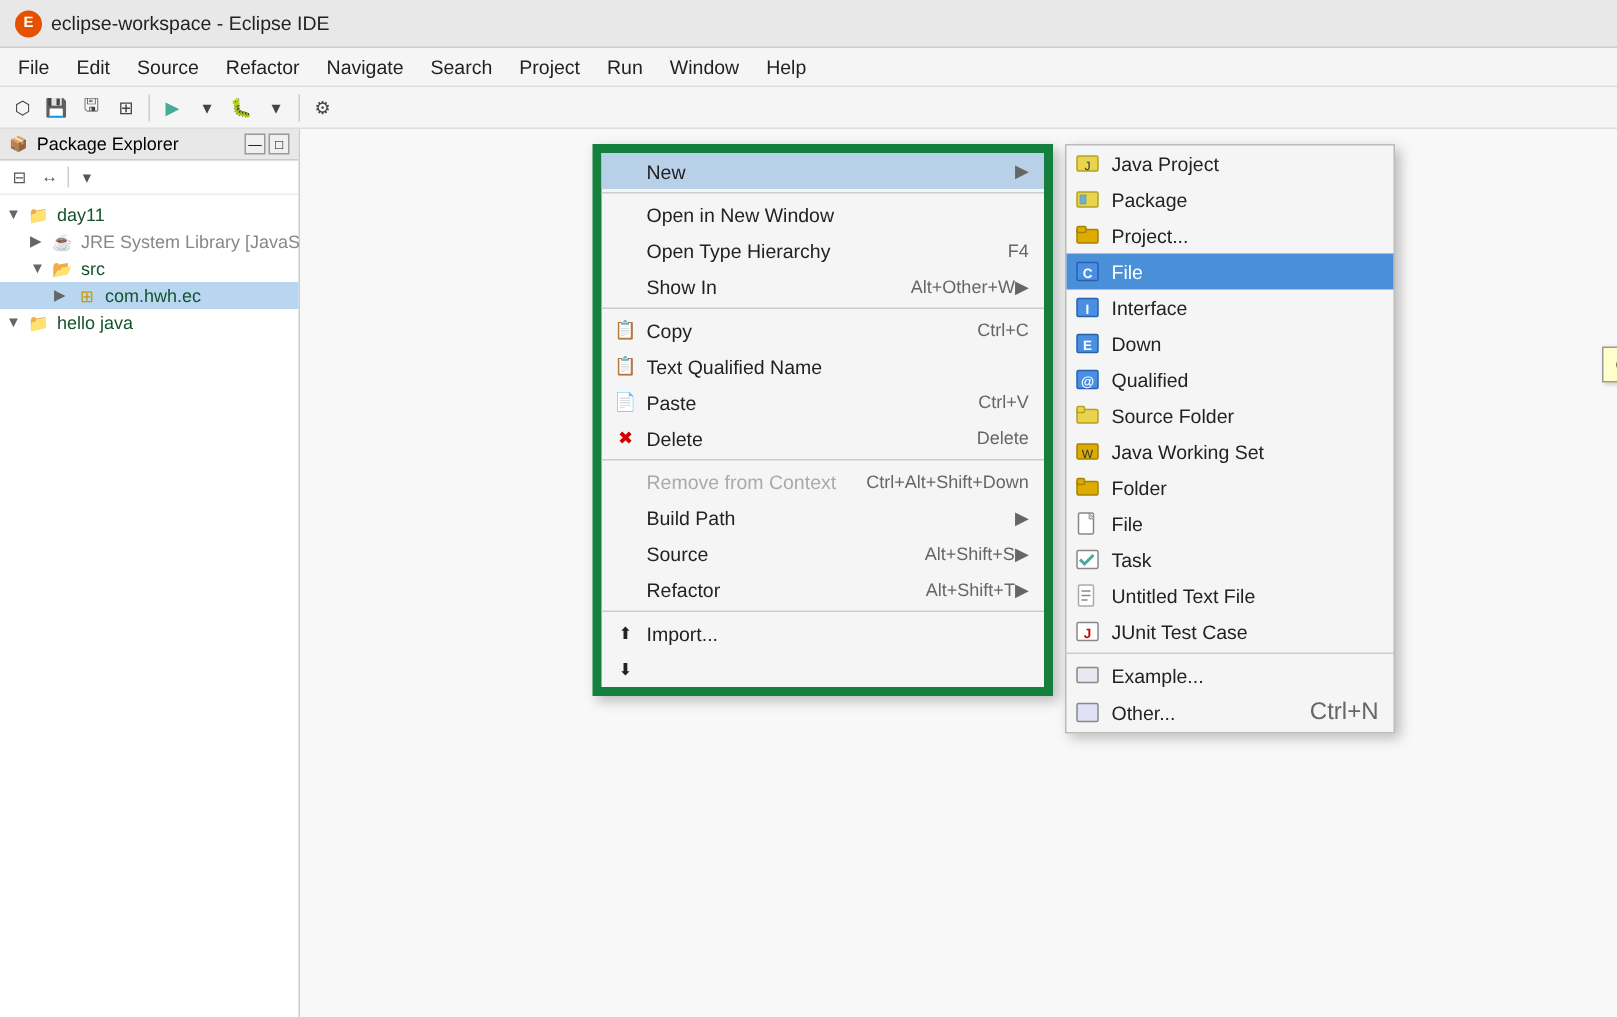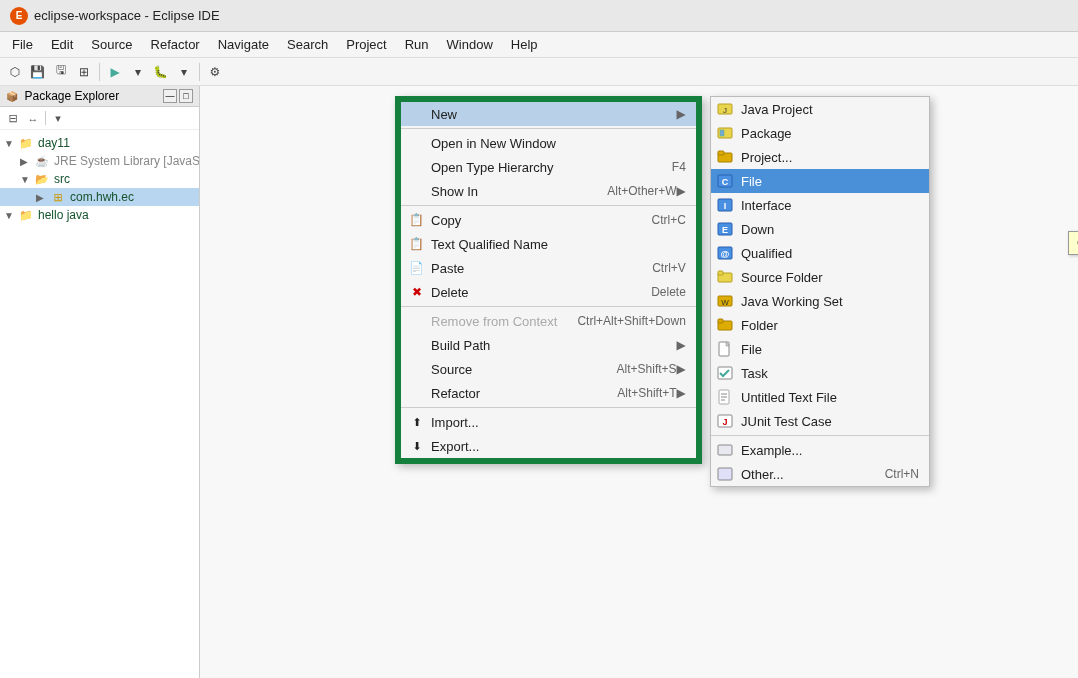--- a/index.html
+++ b/index.html
@@ -259,21 +259,21 @@
       position: absolute;
       left: 6px;
       width: 16px;
       height: 16px;
       display: flex;
       align-items: center;
       justify-content: center;
       font-size: 11px;
     }
     .sub-label { flex: 1; }
-    .sub-shortcut { color: #666; margin-left: 20px; font-size: 12px; }
+    .sub-shortcut { color: #666; margin-left: 20px; font-size: 16px; }
 
     
     #tooltip {
       position: absolute;
       left: 868px;
       top: 145px;
       background: #ffffcc;
       border: 1px solid #999;
       padding: 4px 8px;
       font-size: 12px;
@@ -430,21 +430,20 @@
         <span class="ctx-shortcut">Alt+Shift+T</span>
         <span class="ctx-arrow">▶</span>
       </div>
       <div class="ctx-separator"></div>
       <div class="ctx-item">
         <span class="ctx-icon" style="font-size:11px;">⬆</span>
         <span class="ctx-label">Import...</span>
       </div>
       <div class="ctx-item">
         <span class="ctx-icon" style="font-size:11px;">⬇</span>
-        <span class="ctx-label">Export...</span>
       </div>
     </div>
 
     <div id="submenu">
       <div class="sub-item">
         <span class="sub-icon">
           <svg width="16" height="16" viewBox="0 0 16 16">
             <rect x="1" y="3" width="14" height="10" rx="1" fill="#e8d44d" stroke="#b8a020" stroke-width="1"></rect>
             <text x="8" y="12" text-anchor="middle" font-size="8" fill="#333">J</text>
           </svg>

